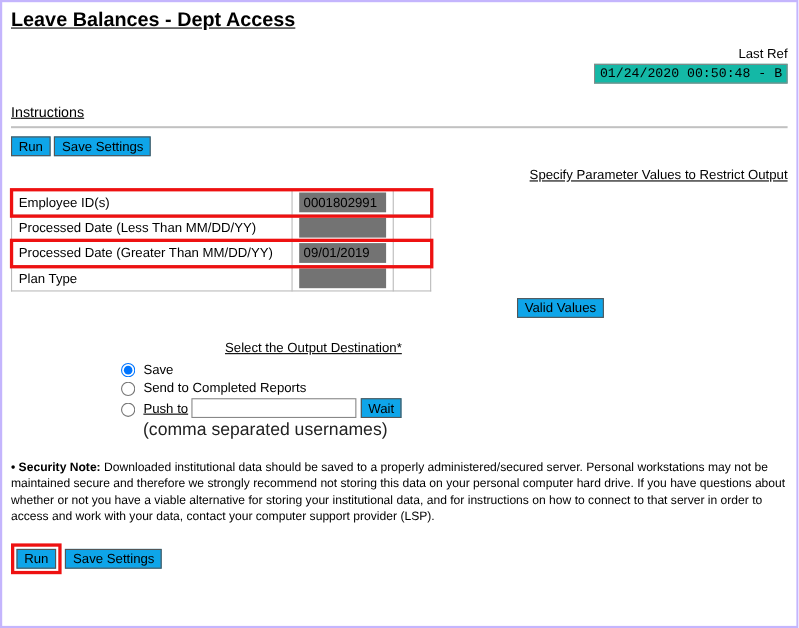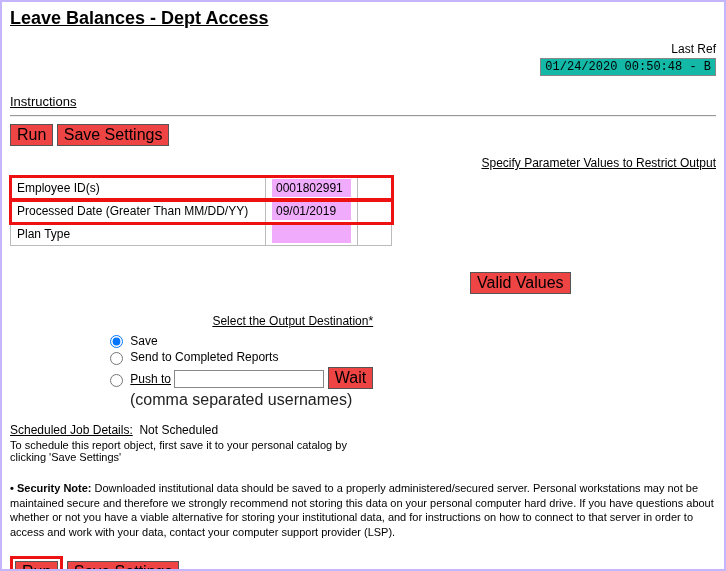--- a/index.html
+++ b/index.html
@@ -46,23 +46,23 @@
     font-size: 13px;
   }
   .hr {
     border: 0;
     border-top: 1px solid #999;
     box-shadow: 0 1px 0 #eee;
     margin: 0 0 8px 0;
   }
   .btn {
     font-family: Verdana, Arial, sans-serif;
-    font-size: 16px;
+    font-size: 12px;
     border: 1px solid #555;
-    background: #ef4444;
+    background: #0ea5e9;
     padding: 1px 6px;
     cursor: pointer;
   }
   .btn-row { margin: 4px 0 10px 0; }
   .section-underline {
     text-decoration: underline;
     margin: 6px 0 6px 0;
     font-size: 12px;
     text-align: right;
   }
@@ -79,28 +79,28 @@
   }
   .label-cell { width: 255px; }
   .input-cell { width: 92px; padding:0; }
   .blank-cell { width: 34px; background: #fff; }
   .input-cell input {
     width: 100%;
     border: 0;
     font-size: 12px;
     padding: 2px 4px;
     font-family: Verdana, Arial, sans-serif;
-    background: #f0abfc;
+    background: #737373;
   }
   .highlight {
     outline: 3px solid #e11;
     outline-offset: -1px;
   }
   .valid-row { margin: 6px 0 14px 0; }
-  .valid-btn { margin-left: 460px; margin-top: 20px; }
+  .valid-btn { margin-left: 460px; }
   .two-col {
     display: flex;
     gap: 60px;
   }
   .col { flex: 0 0 auto; }
   .radio-line { margin: 2px 0; font-size: 12px; }
   input[type=radio] { margin: 0 4px 0 0; vertical-align: middle; }
   .pushto-input {
     border: 1px solid #888;
     font-size: 12px;
@@ -142,20 +142,25 @@
     <button class="btn">Save Settings</button>
   </div>
 
   <div class="section-underline">Specify Parameter Values to Restrict Output</div>
 
   <table class="param-table">
     <tbody>
         <tr class="highlight">
       <td class="label-cell">Employee ID(s)</td>
       <td class="input-cell"><input type="text" value="0001802991" style=""></td>
+      <td class="blank-cell"></td>
+    </tr>
+    <tr>
+      <td class="label-cell">Processed Date (Less Than MM/DD/YY)</td>
+      <td class="input-cell"><input type="text" value="" style=""></td>
       <td class="blank-cell"></td>
     </tr>
     <tr class="highlight">
       <td class="label-cell">Processed Date (Greater Than MM/DD/YY)</td>
       <td class="input-cell"><input type="text" value="09/01/2019" style=""></td>
       <td class="blank-cell"></td>
     </tr>
     <tr>
       <td class="label-cell">Plan Type</td>
       <td class="input-cell"><input type="text" value="" style=""></td>
@@ -188,25 +193,20 @@
           <input type="radio" name="dest" style="">
           <span style="text-decoration:underline">Push to</span>
         </label>
         <input type="text" class="pushto-input" style="">
         <button class="btn">Wait</button>
       </div>
       <div class="small-note">(comma separated usernames)</div>
     </div>
   </div>
 
-  <div class="sched">
-    <span class="sched-title">Scheduled Job Details:</span>
-    <span class="sched-status">&nbsp;<span>Not Scheduled</span></span>
-    <div class="sched-desc">To schedule this report object, first save it to your personal catalog by clicking 'Save Settings'</div>
-  </div>
 
   <div class="sec-note">
     <b>Security Note:</b><span> Downloaded institutional data should be saved to a properly administered/secured server. Personal workstations may not be maintained secure and therefore we strongly recommend not storing this data on your personal computer hard drive. If you have questions about whether or not you have a viable alternative for storing your institutional data, and for instructions on how to connect to that server in order to access and work with your data, contact your computer support provider (LSP).</span>
   </div>
 
   <div class="bottom-row">
     <span class="run-highlight">
       <button class="btn">Run</button>
     </span>
     <button class="btn">Save Settings</button>

